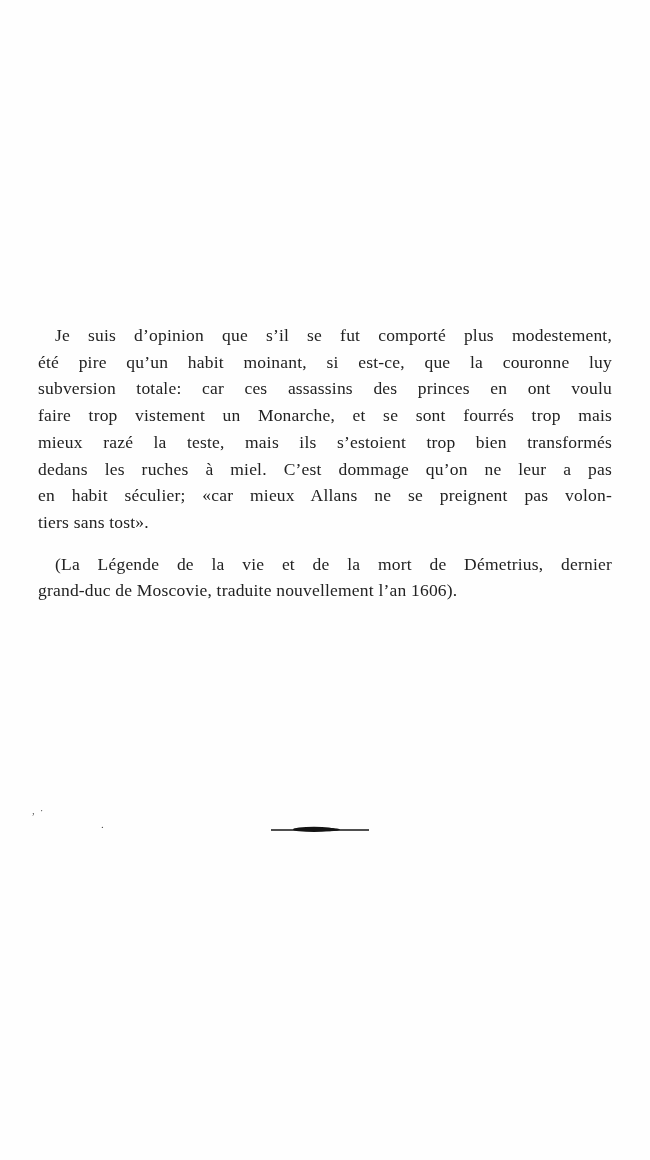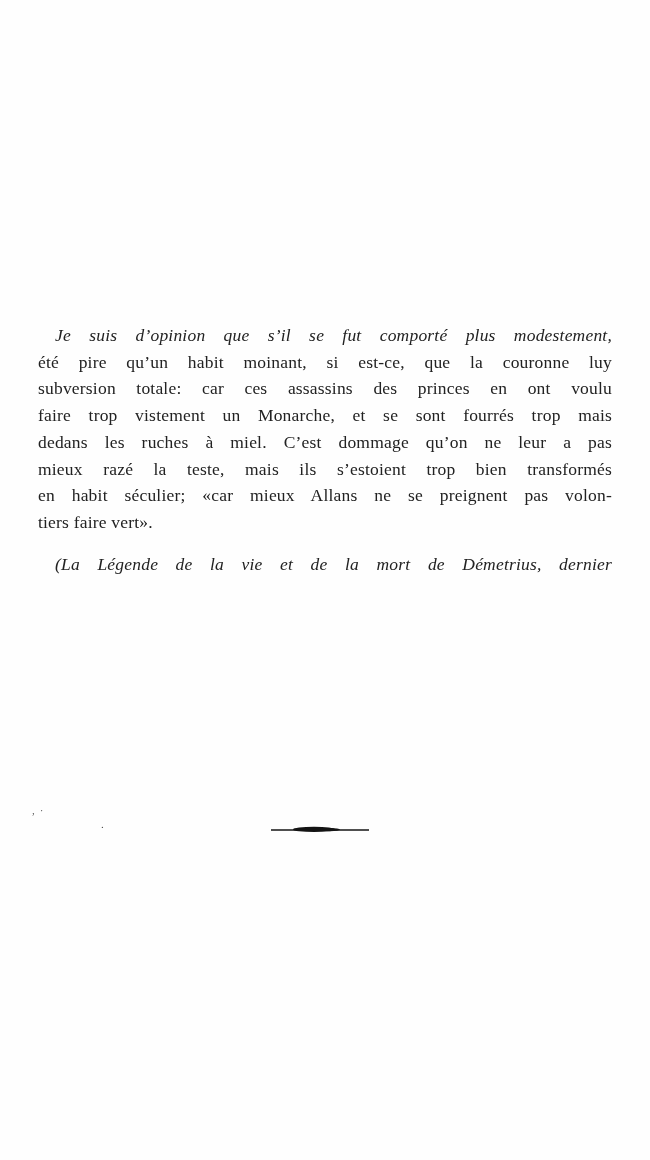--- a/index.html
+++ b/index.html
@@ -25,21 +25,21 @@
   .paragraph { margin: 0; }
   .line {
     font-size: 17.5px;
     line-height: 26.7px;
     letter-spacing: 0.2px;
     text-align: justify;
     text-align-last: justify;
     white-space: normal;
     color: #222222;
   }
-  .line.indent { text-indent: 17px; font-style: italic; }
+  .line.indent { text-indent: 17px; }
   .line.last { text-align-last: left; }
   .citation { margin-top: 15px; }
   .tailpiece {
     position: absolute;
     left: 270px;
     top: 822px;
     width: 100px;
     height: 14px;
   }
   .speck {
@@ -57,28 +57,29 @@
 
 <div class="page">
 
   <div class="text-block">
 
     <div class="paragraph">
       <div class="line indent">Je suis d’opinion que s’il se fut comporté plus modestement,</div>
       <div class="line">été pire qu’un habit moinant, si est-ce, que la couronne luy</div>
       <div class="line">subversion totale: car ces assassins des princes en ont voulu</div>
       <div class="line">faire trop vistement un Monarche, et se sont fourrés trop mais</div>
+      <div class="line">mieux razé la teste, mais ils s’estoient trop bien transformés</div>
       <div class="line">dedans les ruches à miel. C’est dommage qu’on ne leur a pas</div>
-      <div class="line">mieux razé la teste, mais ils s’estoient trop bien transformés</div>
       <div class="line">en habit séculier; «car mieux Allans ne se preignent pas volon-</div>
-      <div class="line last">tiers faire vert».</div>
+      <div class="line last">tiers sans tost».</div>
     </div>
 
     <div class="paragraph citation">
       <div class="line indent">(La Légende de la vie et de la mort de Démetrius, dernier</div>
+      <div class="line last">grand-duc de Moscovie, traduite nouvellement l’an 1606).</div>
     </div>
 
   </div>
 
   <span class="speck speck-left">,·</span>
   <span class="speck speck-mid">.</span>
 
   <svg class="tailpiece" viewBox="0 0 100 14" xmlns="http://www.w3.org/2000/svg" aria-hidden="true">
     <line x1="1" y1="8" x2="99" y2="8" stroke="#141414" stroke-width="1.7"></line>
     <ellipse cx="44" cy="7.4" rx="21" ry="2.6" fill="#141414"></ellipse>

